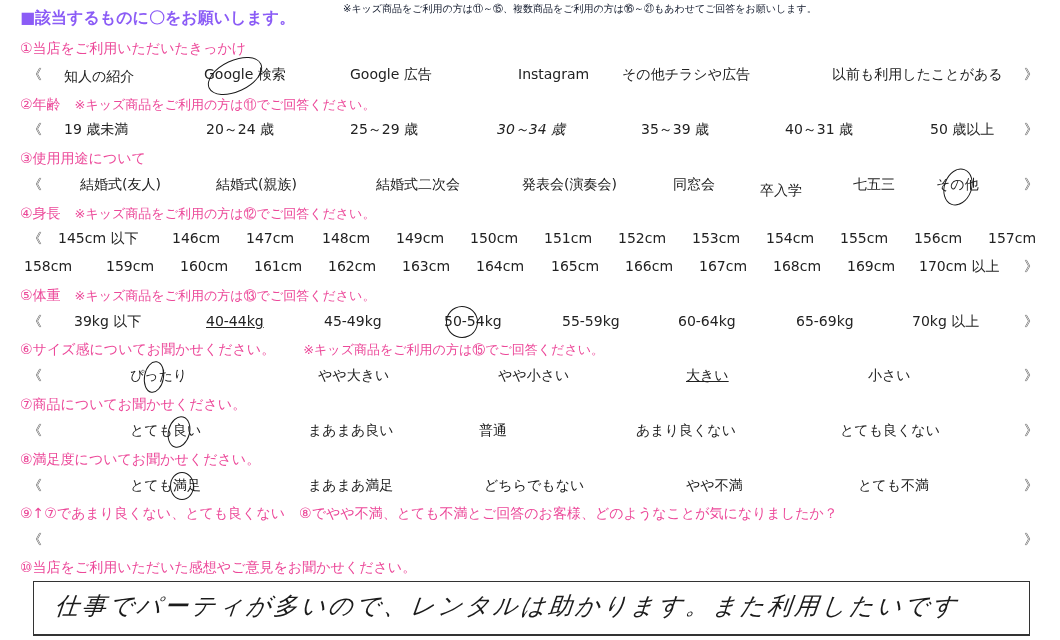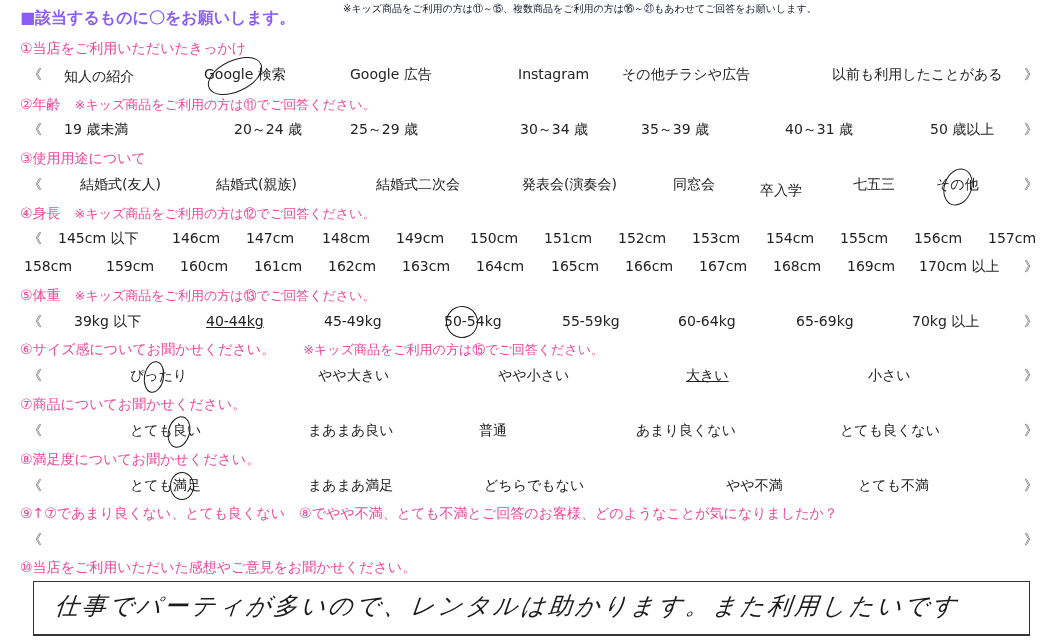--- a/index.html
+++ b/index.html
@@ -42,23 +42,23 @@
 <span class="abs opt" style="left:350px; top:66px;">Google 広告</span>
 <span class="abs opt" style="left:496px; top:66px;margin-left:22px;">Instagram</span>
 <span class="abs opt" style="left:622px; top:66px;">その他チラシや広告</span>
 <span class="abs opt" style="left:808px; top:66px;margin-left:24px;">以前も利用したことがある</span>
 <span class="abs br" style="left:1024px; top:66px;">》</span>
 <div class="circle" style="left:206px; top:60px; width:56px; height:30px;"></div>
 
 <div class="abs q" style="left:20px; top:96px;"><span>②年齢</span><span class="sub">※キッズ商品をご利用の方は⑪でご回答ください。</span></div>
 <span class="abs br" style="left:28px; top:121px;">《</span>
 <span class="abs opt" style="left:64px; top:121px;">19 歳未満</span>
-<span class="abs opt" style="left:206px; top:121px;margin-left:28px;">20～24 歳</span>
+<span class="abs opt" style="left:206px; top:121px;">20～24 歳</span>
 <span class="abs opt" style="left:350px; top:121px;">25～29 歳</span>
-<span class="abs opt" style="left:520px; top:121px;">30～34 歳</span>
+<span class="abs opt" style="left:497px; top:121px;font-style:italic;">30～34 歳</span>
 <span class="abs opt" style="left:641px; top:121px;">35～39 歳</span>
 <span class="abs opt" style="left:785px; top:121px;">40～31 歳</span>
 <span class="abs opt" style="left:930px; top:121px;">50 歳以上</span>
 <span class="abs br" style="left:1024px; top:121px;">》</span>
 
 <div class="abs q" style="left:20px; top:150px;"><span>③使用用途について</span></div>
 <span class="abs br" style="left:28px; top:176px;">《</span>
 <span class="abs opt" style="left:80px; top:176px;">結婚式(友人)</span>
 <span class="abs opt" style="left:216px; top:176px;">結婚式(親族)</span>
 <span class="abs opt" style="left:376px; top:176px;">結婚式二次会</span>
@@ -132,21 +132,21 @@
 <span class="abs opt" style="left:636px; top:422px;">あまり良くない</span>
 <span class="abs opt" style="left:840px; top:422px;">とても良くない</span>
 <span class="abs br" style="left:1024px; top:422px;">》</span>
 <div class="circle" style="left:168px; top:416px; width:20px; height:30px; transform:rotate(15deg);"></div>
 
 <div class="abs q" style="left:20px; top:451px;"><span>⑧満足度についてお聞かせください。</span></div>
 <span class="abs br" style="left:28px; top:477px;">《</span>
 <span class="abs opt" style="left:130px; top:477px;">とても満足</span>
 <span class="abs opt" style="left:308px; top:477px;">まあまあ満足</span>
 <span class="abs opt" style="left:484px; top:477px;">どちらでもない</span>
-<span class="abs opt" style="left:686px; top:477px;margin-left:40px;">やや不満</span>
+<span class="abs opt" style="left:686px; top:477px;">やや不満</span>
 <span class="abs opt" style="left:858px; top:477px;">とても不満</span>
 <span class="abs br" style="left:1024px; top:477px;">》</span>
 <div class="circle" style="left:170px; top:472px; width:22px; height:26px; transform:rotate(0deg);"></div>
 
 <div class="abs q" style="left:20px; top:505px;">⑨↑⑦であまり良くない、とても良くない　⑧でやや不満、とても不満とご回答のお客様、どのようなことが気になりましたか？</div>
 <span class="abs br" style="left:28px; top:531px;">《</span>
 <span class="abs opt" style="left:64px; top:531px; width:940px; height:18px;"></span>
 <span class="abs br" style="left:1024px; top:531px;">》</span>
 
 <div class="abs q" style="left:20px; top:559px;">⑩当店をご利用いただいた感想やご意見をお聞かせください。</div>

